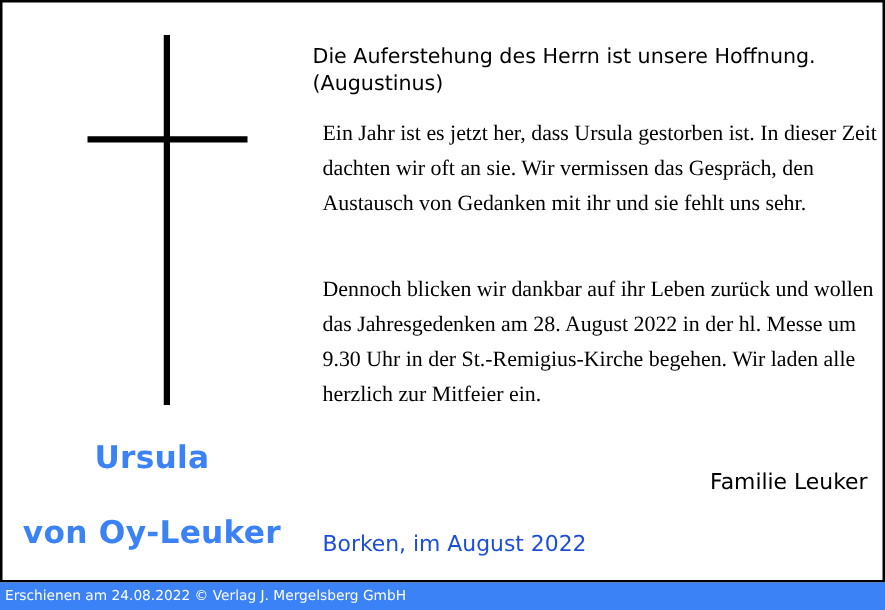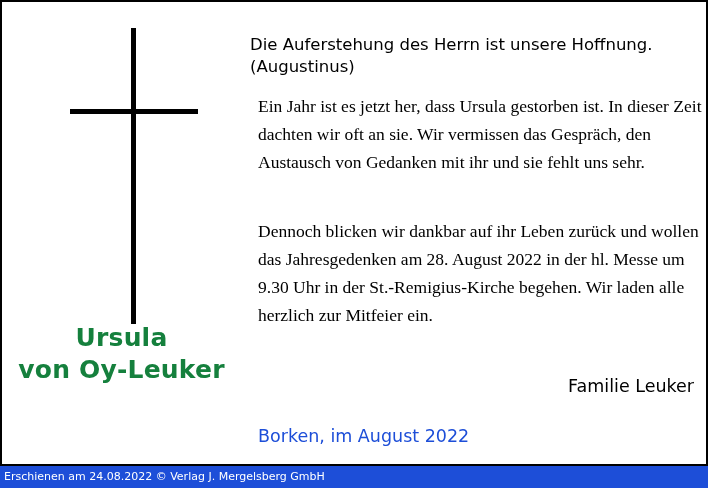--- a/index.html
+++ b/index.html
@@ -64,22 +64,23 @@
     left: 0;
     top: 318px;
     width: 235px;
     text-align: center;
   }
   .name-line {
     font-family: "DejaVu Sans", sans-serif;
     font-weight: bold;
     font-size: 25px;
     line-height: 32px;
-    color: #15803d;
+    color: #3b82f6;
     letter-spacing: 0.2px;
+    margin-top: 28px;
   }
   .dates-block {
     position: absolute;
     left: 0;
     top: 400px;
     width: 235px;
     text-align: center;
   }
   .date-line {
     font-family: "DejaVu Sans", sans-serif;
@@ -137,21 +138,21 @@
     line-height: 28px;
     color: #1d4ed8;
   }
   
   .footer {
     position: absolute;
     left: 0;
     top: 466px;
     width: 708px;
     height: 22px;
-    background: #1d4ed8;
+    background: #3b82f6;
     color: #ffffff;
     font-size: 11px;
     line-height: 22px;
     padding-left: 4px;
     box-sizing: border-box;
     font-family: "DejaVu Sans", sans-serif;
   }
 </style>
 </head>
 <body>

